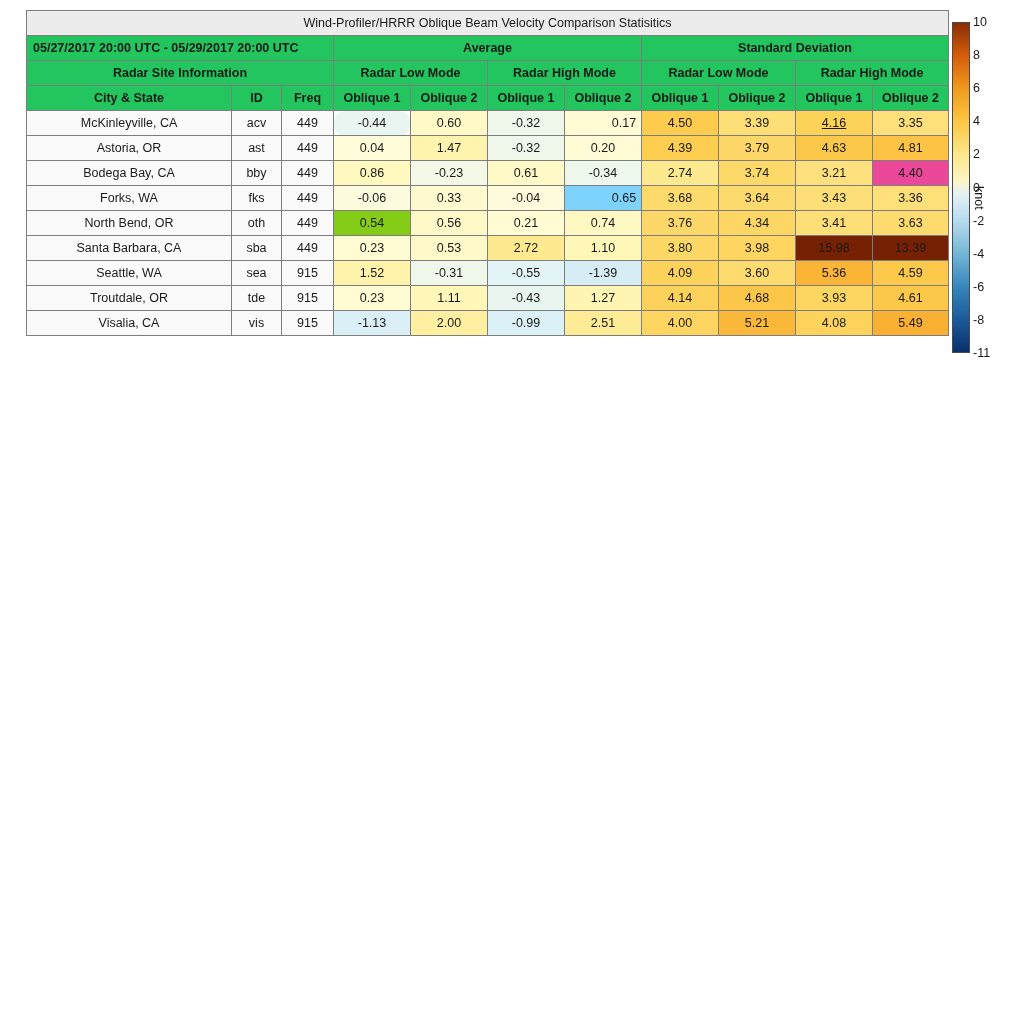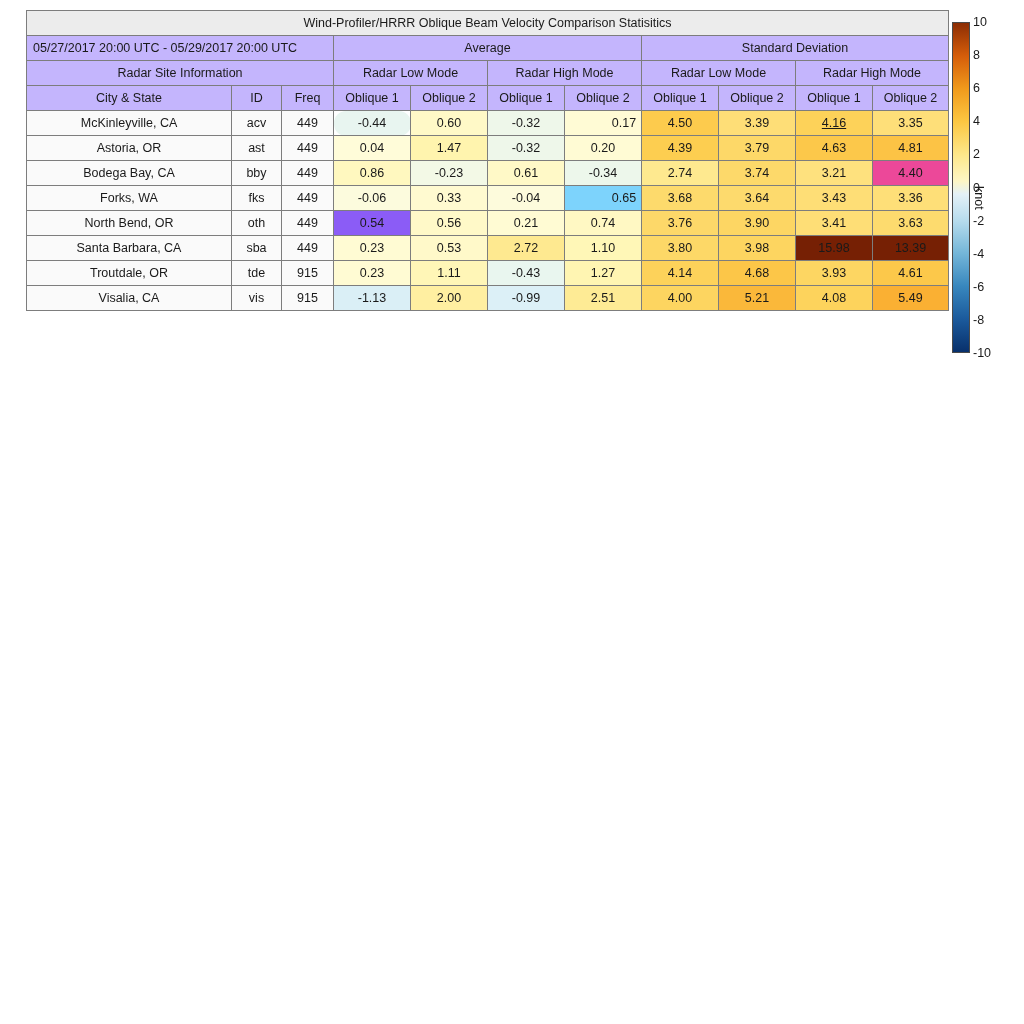--- a/index.html
+++ b/index.html
@@ -22,21 +22,21 @@
     border:1px solid #7d7d7d;
     font-size:12.5px;
     color:#1a1a1a;
     text-align:center;
     vertical-align:middle;
     height:24px;
     padding:0 2px;
     white-space:nowrap;
     overflow:hidden;
   }
-  td.hdr{background:#c4b5fd;}
+  td.hdr{background:#22c55e;font-weight:bold;}
   td.title{background:#ececec;font-size:12.5px;}
   td.sitecell{background:#fafafa;}
   td.idcell,td.freqcell{background:#fafafa;}
   td.datacell{font-size:12.5px;}
   td.na{background:#fbfbfb;}
 
   
 
   
   #cbar{
@@ -175,41 +175,54 @@
             <td class="datacell" style="background: #7dd3fc; padding-left: 44px;">0.65</td>
             <td class="datacell" style="background: rgb(253, 218, 108);">3.68</td>
             <td class="datacell" style="background: rgb(253, 218, 109);">3.64</td>
             <td class="datacell" style="background: rgb(254, 222, 118);">3.43</td>
             <td class="datacell" style="background: rgb(254, 223, 120);">3.36</td>
           </tr>
           <tr>
             <td class="sitecell">North Bend, OR</td>
             <td class="idcell">oth</td>
             <td class="freqcell">449</td>
-            <td class="datacell" style="background: #8b5cf6;">0.54</td>
+            <td class="datacell" style="background: #84cc16;">0.54</td>
             <td class="datacell" style="background: rgb(255, 249, 200);">0.56</td>
             <td class="datacell" style="background: rgb(255, 251, 211);">0.21</td>
             <td class="datacell" style="background: rgb(255, 248, 195);">0.74</td>
             <td class="datacell" style="background: rgb(253, 216, 105);">3.76</td>
-            <td class="datacell" style="background: rgb(253, 214, 99);">3.90</td>
+            <td class="datacell" style="background: rgb(253, 214, 99);">4.34</td>
             <td class="datacell" style="background: rgb(254, 222, 118);">3.41</td>
             <td class="datacell" style="background: rgb(253, 219, 110);">3.63</td>
           </tr>
           <tr>
             <td class="sitecell">Santa Barbara, CA</td>
             <td class="idcell">sba</td>
             <td class="freqcell">449</td>
             <td class="datacell" style="background: rgb(255, 251, 211);">0.23</td>
             <td class="datacell" style="background: rgb(255, 249, 201);">0.53</td>
             <td class="datacell" style="background: rgb(254, 233, 144);">2.72</td>
             <td class="datacell" style="background: rgb(255, 247, 183);">1.10</td>
             <td class="datacell" style="background: rgb(253, 216, 103);">3.80</td>
             <td class="datacell" style="background: rgb(253, 213, 96);">3.98</td>
             <td class="datacell" style="background: rgb(118, 32, 4);">15.98</td>
             <td class="datacell" style="background: rgb(118, 32, 4);">13.39</td>
+          </tr>
+          <tr>
+            <td class="sitecell">Seattle, WA</td>
+            <td class="idcell">sea</td>
+            <td class="freqcell">915</td>
+            <td class="datacell" style="background: rgb(255, 243, 172);">1.52</td>
+            <td class="datacell" style="background: rgb(239, 247, 234);">-0.31</td>
+            <td class="datacell" style="background: rgb(227, 244, 246);">-0.55</td>
+            <td class="datacell" style="background: rgb(215, 237, 245);">-1.39</td>
+            <td class="datacell" style="background: rgb(253, 211, 92);">4.09</td>
+            <td class="datacell" style="background: rgb(254, 219, 111);">3.60</td>
+            <td class="datacell" style="background: rgb(250, 180, 54);">5.36</td>
+            <td class="datacell" style="background: rgb(252, 201, 75);">4.59</td>
           </tr>
           <tr>
             <td class="sitecell">Troutdale, OR</td>
             <td class="idcell">tde</td>
             <td class="freqcell">915</td>
             <td class="datacell" style="background: rgb(255, 251, 211);">0.23</td>
             <td class="datacell" style="background: rgb(255, 246, 183);">1.11</td>
             <td class="datacell" style="background: rgb(233, 246, 239);">-0.43</td>
             <td class="datacell" style="background: rgb(255, 245, 178);">1.27</td>
             <td class="datacell" style="background: rgb(253, 210, 90);">4.14</td>
@@ -239,17 +252,17 @@
       <div class="cbtick" style="top: 22px;">10</div>
       <div class="cbtick" style="top: 55.1px;">8</div>
       <div class="cbtick" style="top: 88.2px;">6</div>
       <div class="cbtick" style="top: 121.3px;">4</div>
       <div class="cbtick" style="top: 154.4px;">2</div>
       <div class="cbtick" style="top: 187.5px;">0</div>
       <div class="cbtick" style="top: 220.6px;">-2</div>
       <div class="cbtick" style="top: 253.7px;">-4</div>
       <div class="cbtick" style="top: 286.8px;">-6</div>
       <div class="cbtick" style="top: 319.9px;">-8</div>
-      <div class="cbtick" style="top: 353px;">-10</div>
+      <div class="cbtick" style="top: 353px;">-11</div>
     </div>
   <div id="cblabel">knot</div>
 
 </div>
 
 </body></html>

